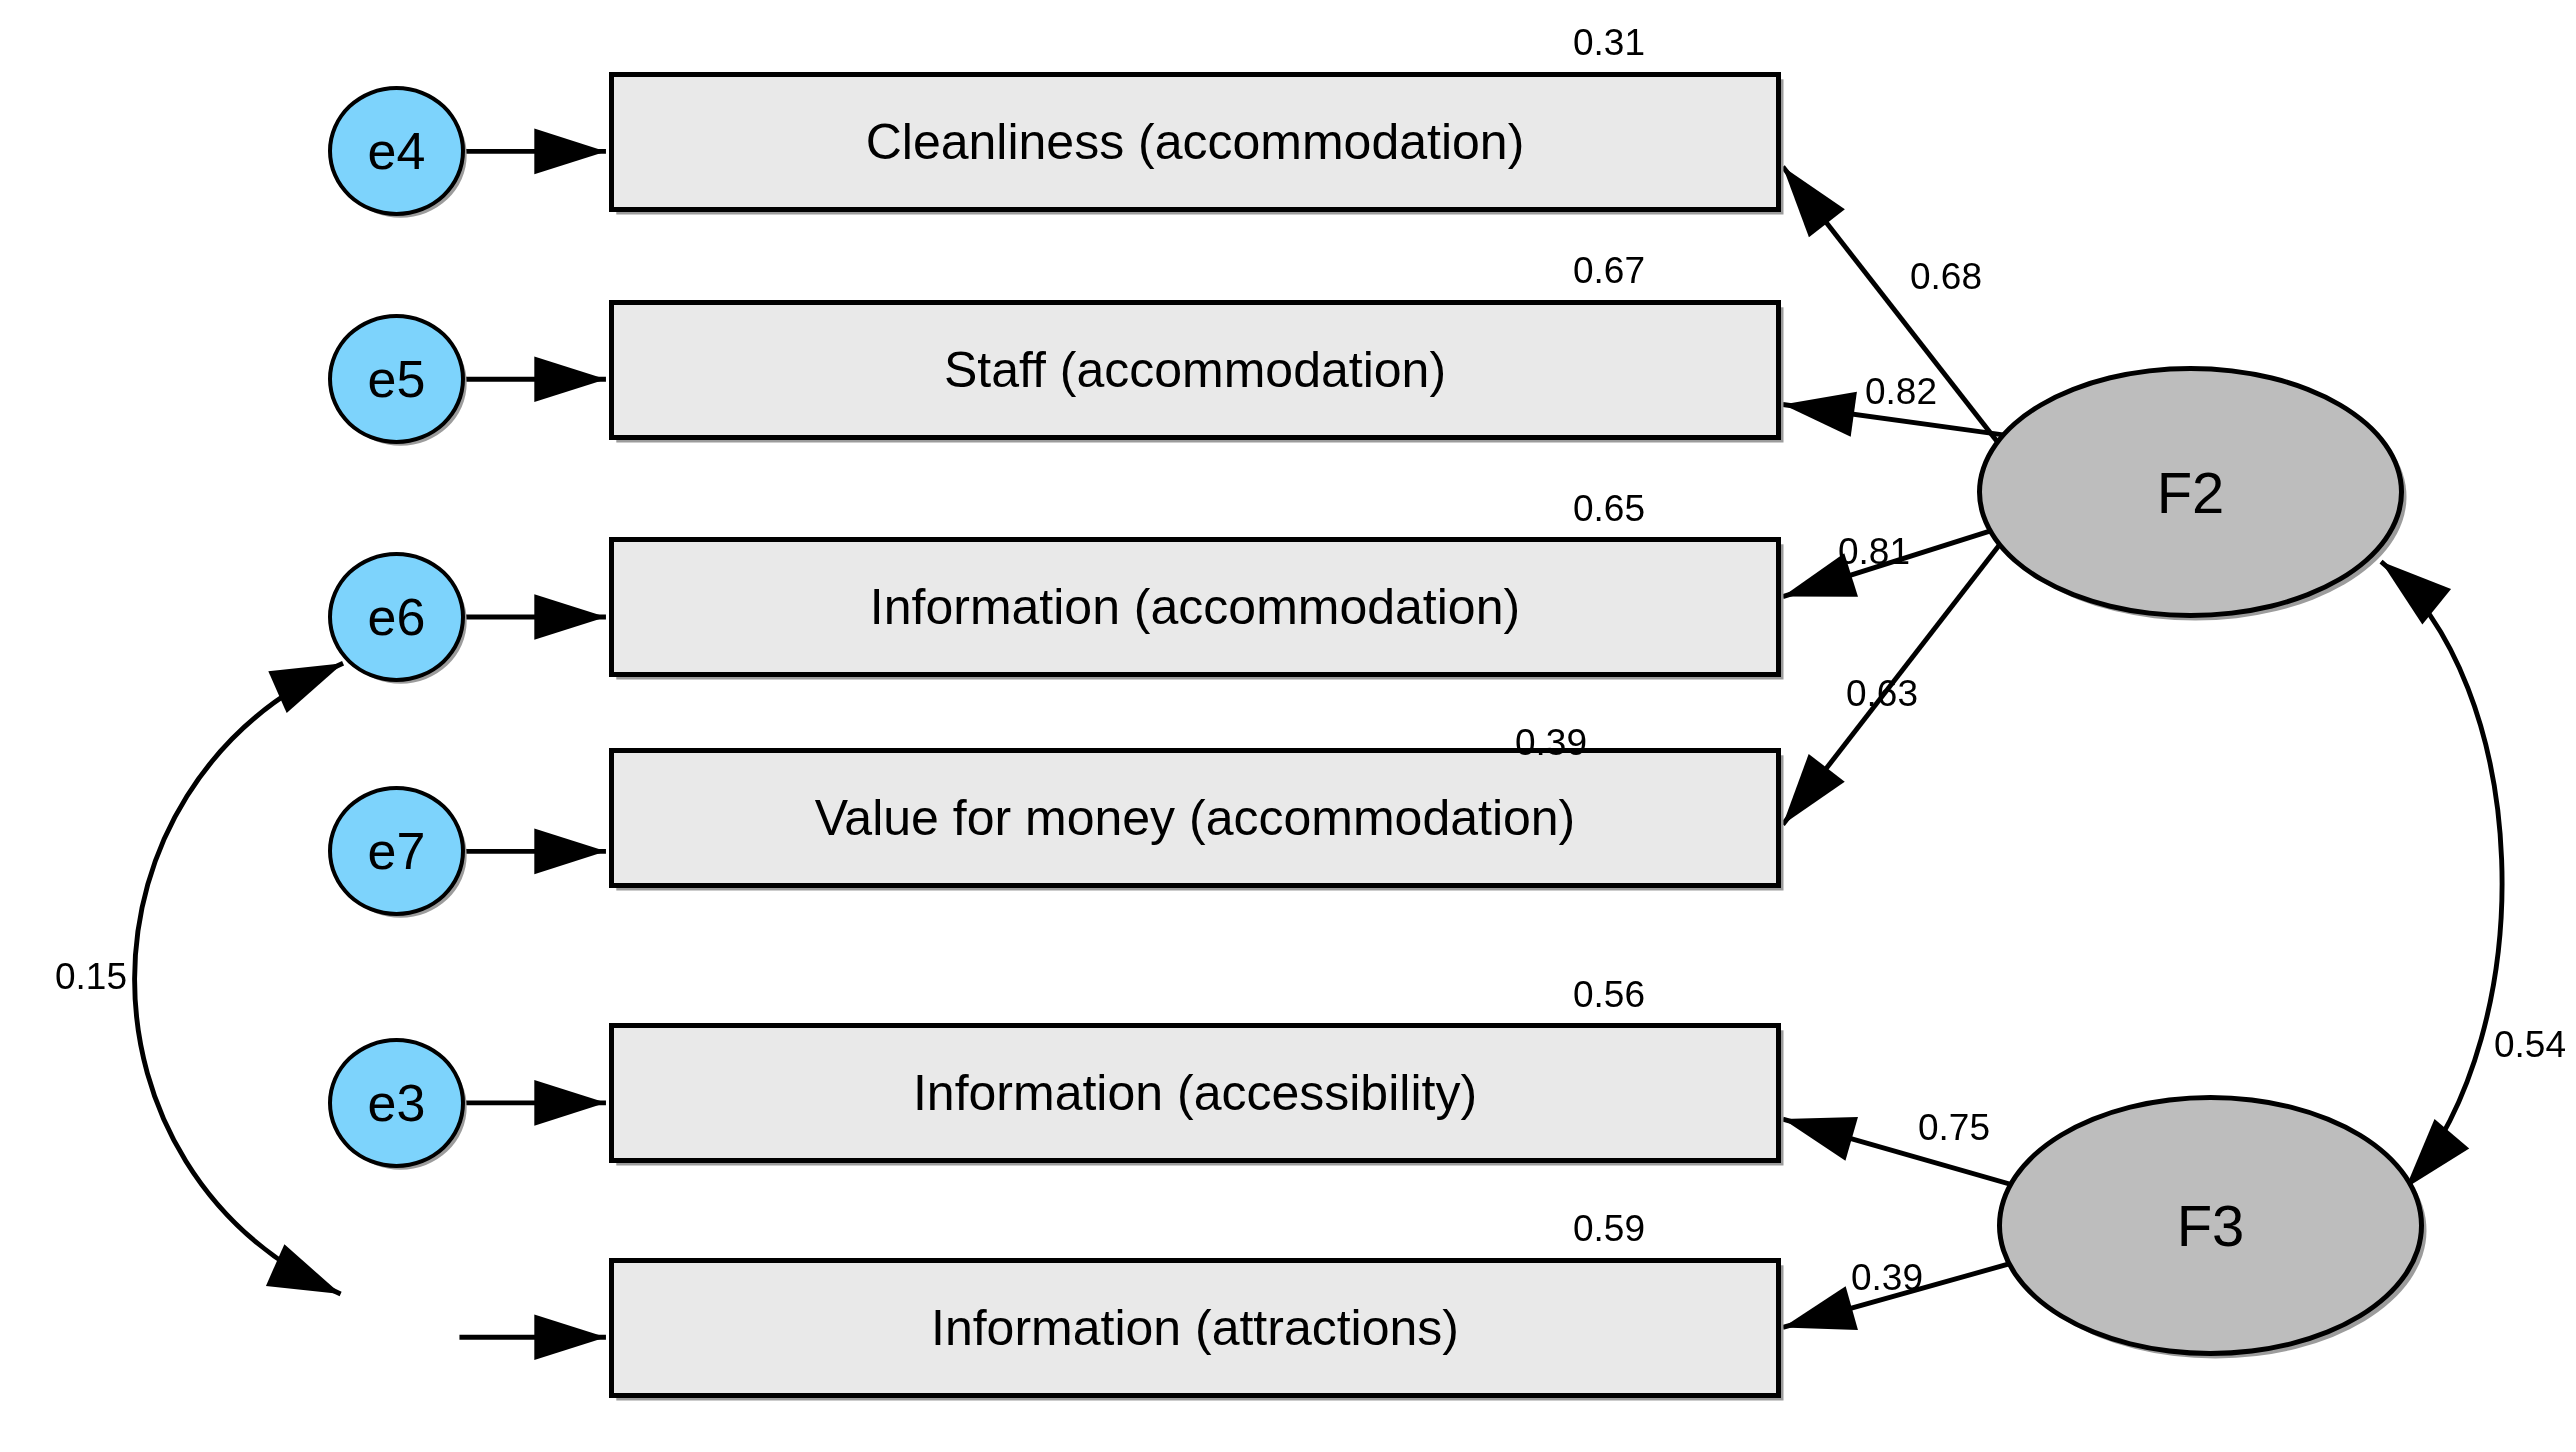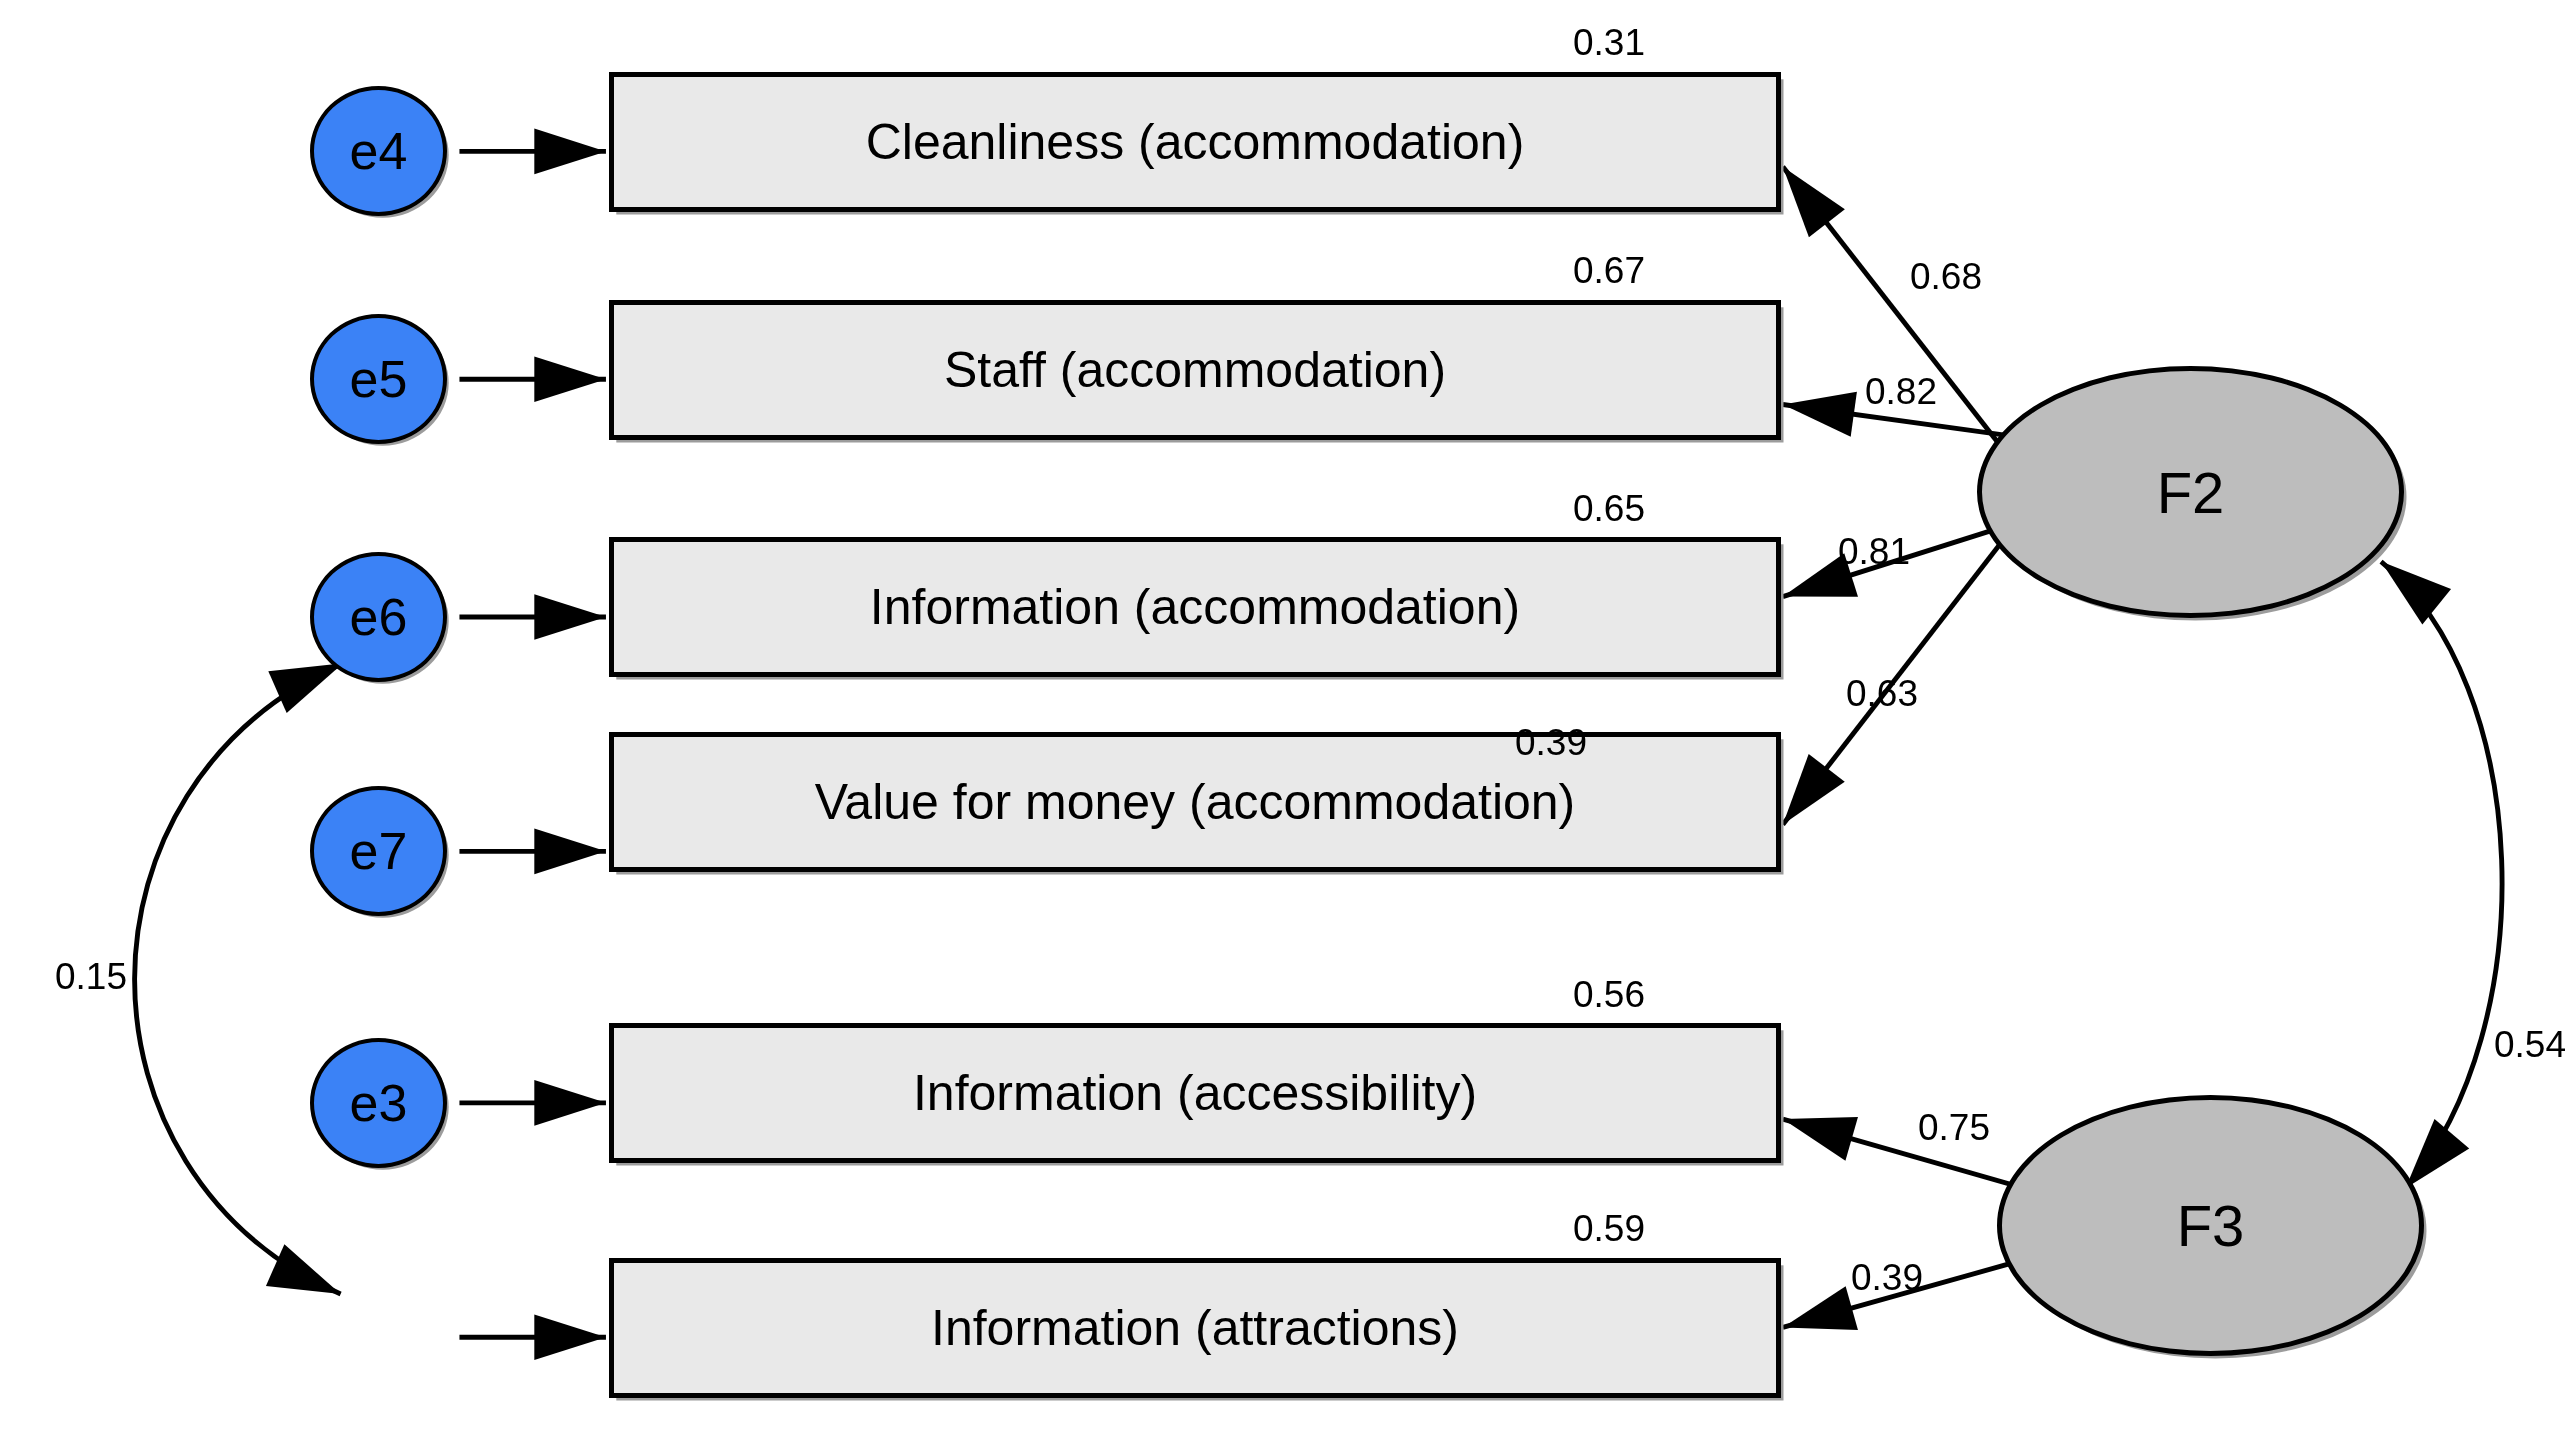--- a/index.html
+++ b/index.html
@@ -9,22 +9,22 @@
   }
   #wires{position:absolute;left:0;top:0;width:2576px;height:1452px;}
   .box{
     position:absolute;left:609px;width:1172px;height:140px;
     background:#e9e9e9;border:5.7px solid #000;box-sizing:border-box;
     box-shadow:4.9px 4.9px 0 -2.4px #9c9c9c;
     display:flex;align-items:center;justify-content:center;
     font-size:50px;letter-spacing:0px;white-space:nowrap;
   }
   .err{
-    position:absolute;left:310px;width:137px;height:130px;
-    background:#3b82f6;border:4.9px solid #000;border-radius:50%;box-sizing:border-box;
+    position:absolute;left:328px;width:137px;height:130px;
+    background:#7dd3fc;border:4.9px solid #000;border-radius:50%;box-sizing:border-box;
     box-shadow:4.1px 4.1px 0 -2.4px #9c9c9c;
     display:flex;align-items:center;justify-content:center;
     font-size:52px;
   }
   .factor{
     position:absolute;background:#bdbdbd;border:5.7px solid #000;border-radius:50%;
     box-sizing:border-box;box-shadow:4.9px 4.9px 0 -2.4px #9c9c9c;
     display:flex;align-items:center;justify-content:center;
     font-size:58px;
   }
@@ -71,21 +71,21 @@
 
   <div class="box" style="top:72px">
       <span>Cleanliness (accommodation)</span>
     </div>
   <div class="box" style="top:300px">
       <span>Staff (accommodation)</span>
     </div>
   <div class="box" style="top:537px">
       <span>Information (accommodation)</span>
     </div>
-  <div class="box" style="top:732px">
+  <div class="box" style="top:748px">
       <span>Value for money (accommodation)</span>
     </div>
   <div class="box" style="top:1023px">
       <span>Information (accessibility)</span>
     </div>
   <div class="box" style="top:1258px">
       <span>Information (attractions)</span>
     </div>
 
   <div class="num" style="left:1609px;top:43px">0.31</div>

